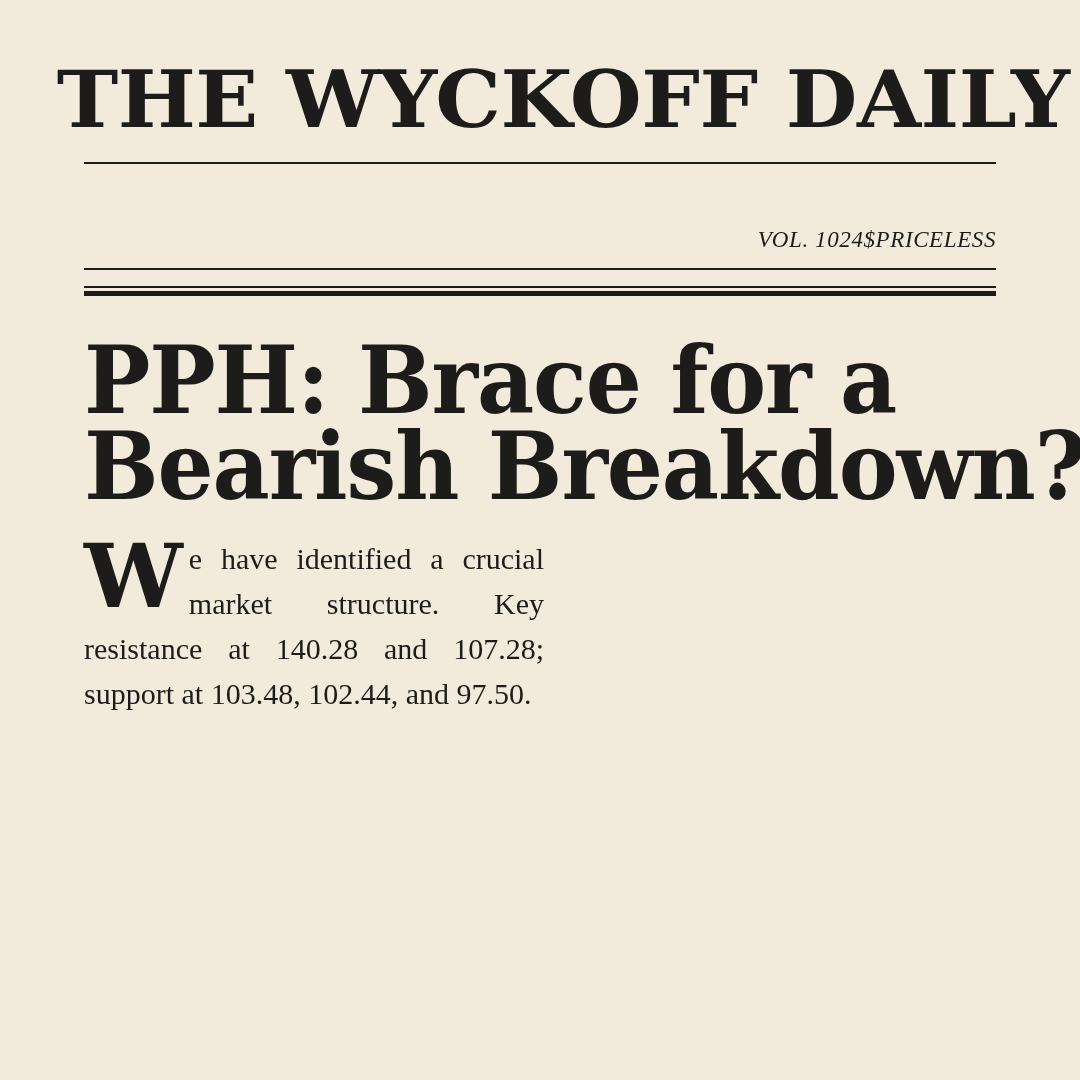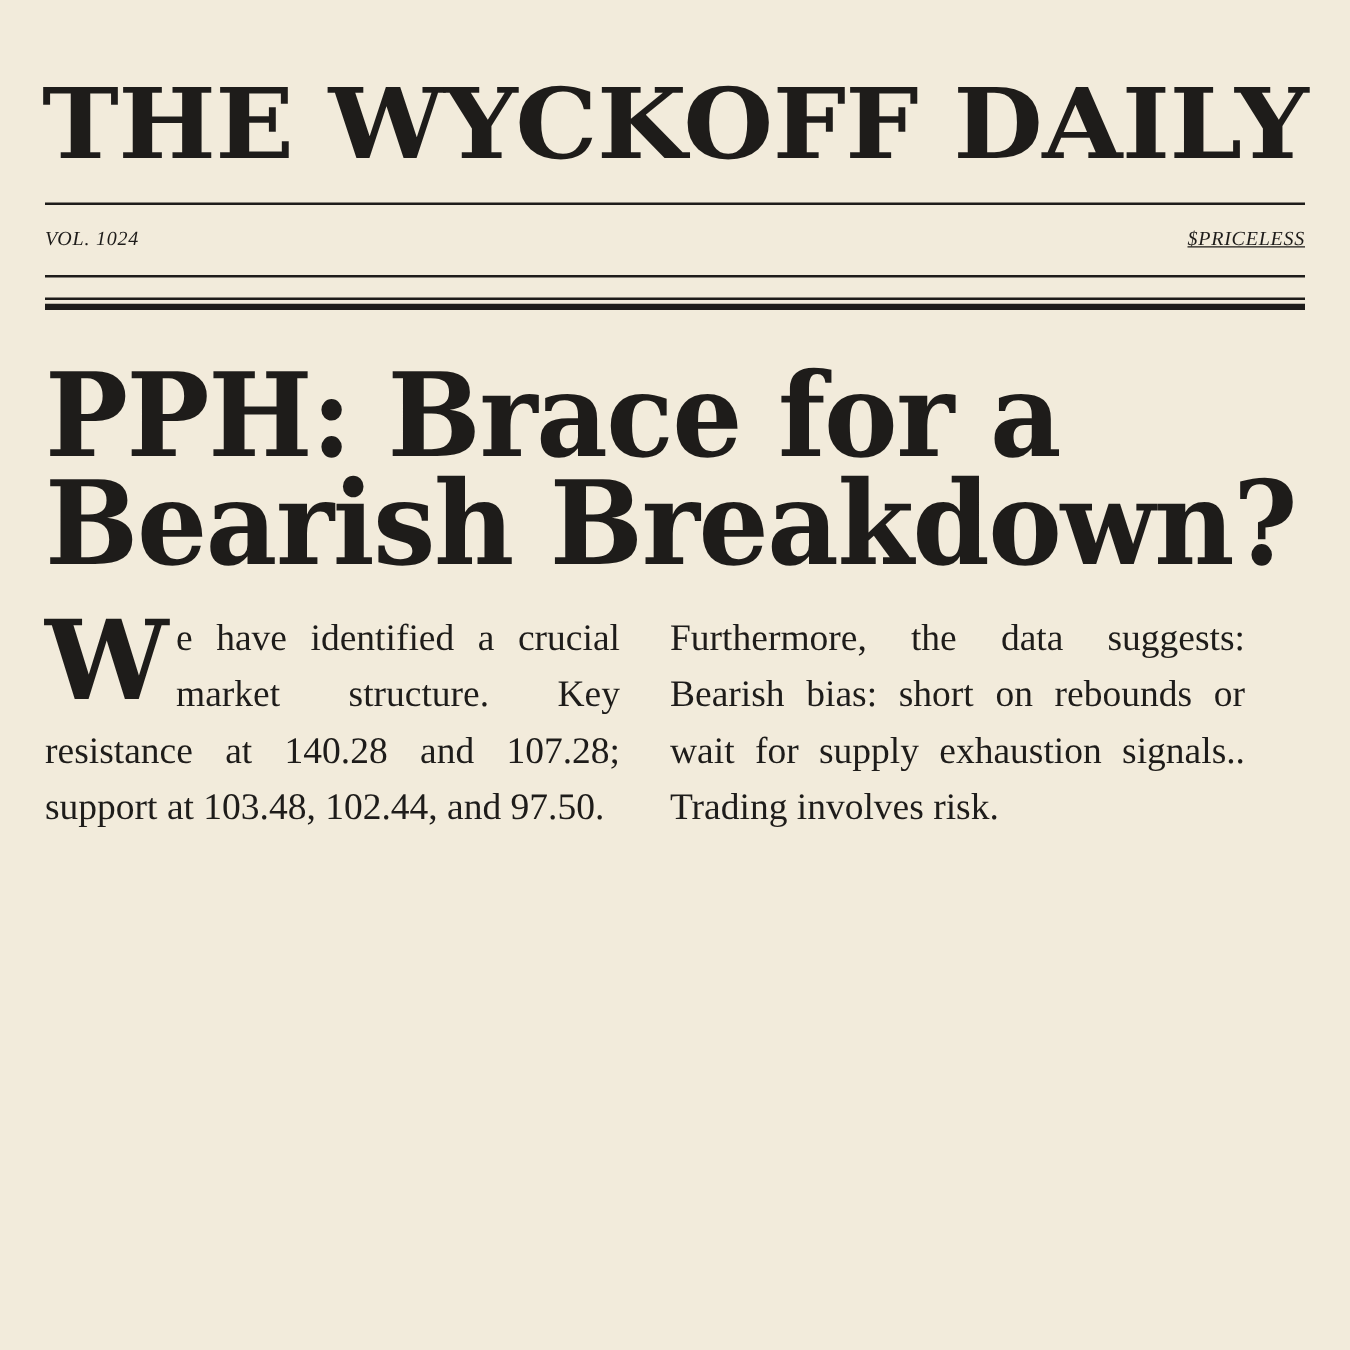--- a/index.html
+++ b/index.html
@@ -15,21 +15,21 @@
     color: #1e1c1a;
     font-family: "Liberation Serif", "DejaVu Serif", serif;
     -webkit-font-smoothing: antialiased;
   }
 
   .page {
     position: relative;
     width: 1080px;
     height: 816px;
     box-sizing: border-box;
-    padding: 0 36px;
+    padding: 0 84px;
   }
 
   
   .masthead {
     padding-top: 62px;
     text-align: center;
   }
   .masthead-title {
     font-family: "DejaVu Serif", "Liberation Serif", serif;
     font-weight: 700;
@@ -46,31 +46,32 @@
   .rule-thin {
     height: 2px;
     background: #1e1c1a;
     width: 100%;
   }
   .rule-gap-top { margin-top: 24px; }
 
   .dateline {
     display: flex;
     align-items: center;
-    justify-content: space-between;
+    justify-content: flex-end;
     height: 56px;
     font-family: "Liberation Serif", "DejaVu Serif", serif;
     font-style: italic;
-    font-size: 16px;
+    font-size: 23px;
     letter-spacing: 0.6px;
     white-space: nowrap;
+    margin-top: 48px;
   }
   .dateline-left  { flex: 0 0 auto; text-align: left; }
   .dateline-center{ flex: 1 1 auto; text-align: center; }
-  .dateline-right { flex: 0 0 auto; text-align: right; text-decoration: underline; }
+  .dateline-right { flex: 0 0 auto; text-align: right; }
 
   .double-rule {
     margin-top: 16px;
   }
   .double-rule .r1 {
     height: 2px;
     background: #1e1c1a;
   }
   .double-rule .r2 {
     height: 5px;
@@ -146,18 +147,15 @@
 
   <h2 class="headline">
     <span class="hl-line">PPH: Brace for a</span>
     <span class="hl-line">Bearish Breakdown?</span>
   </h2>
 
   <div class="article">
     <div class="col">
       <p><span class="dropcap">W</span><span>e have identified a crucial market structure. Key resistance at 140.28 and 107.28; support at 103.48, 102.44, and 97.50.</span></p>
     </div>
-    <div class="col">
-      <p><span>Furthermore, the data suggests: Bearish bias: short on rebounds or wait for supply exhaustion signals.. Trading involves risk.</span></p>
-    </div>
   </div>
 
 </div>
 
 </body></html>

